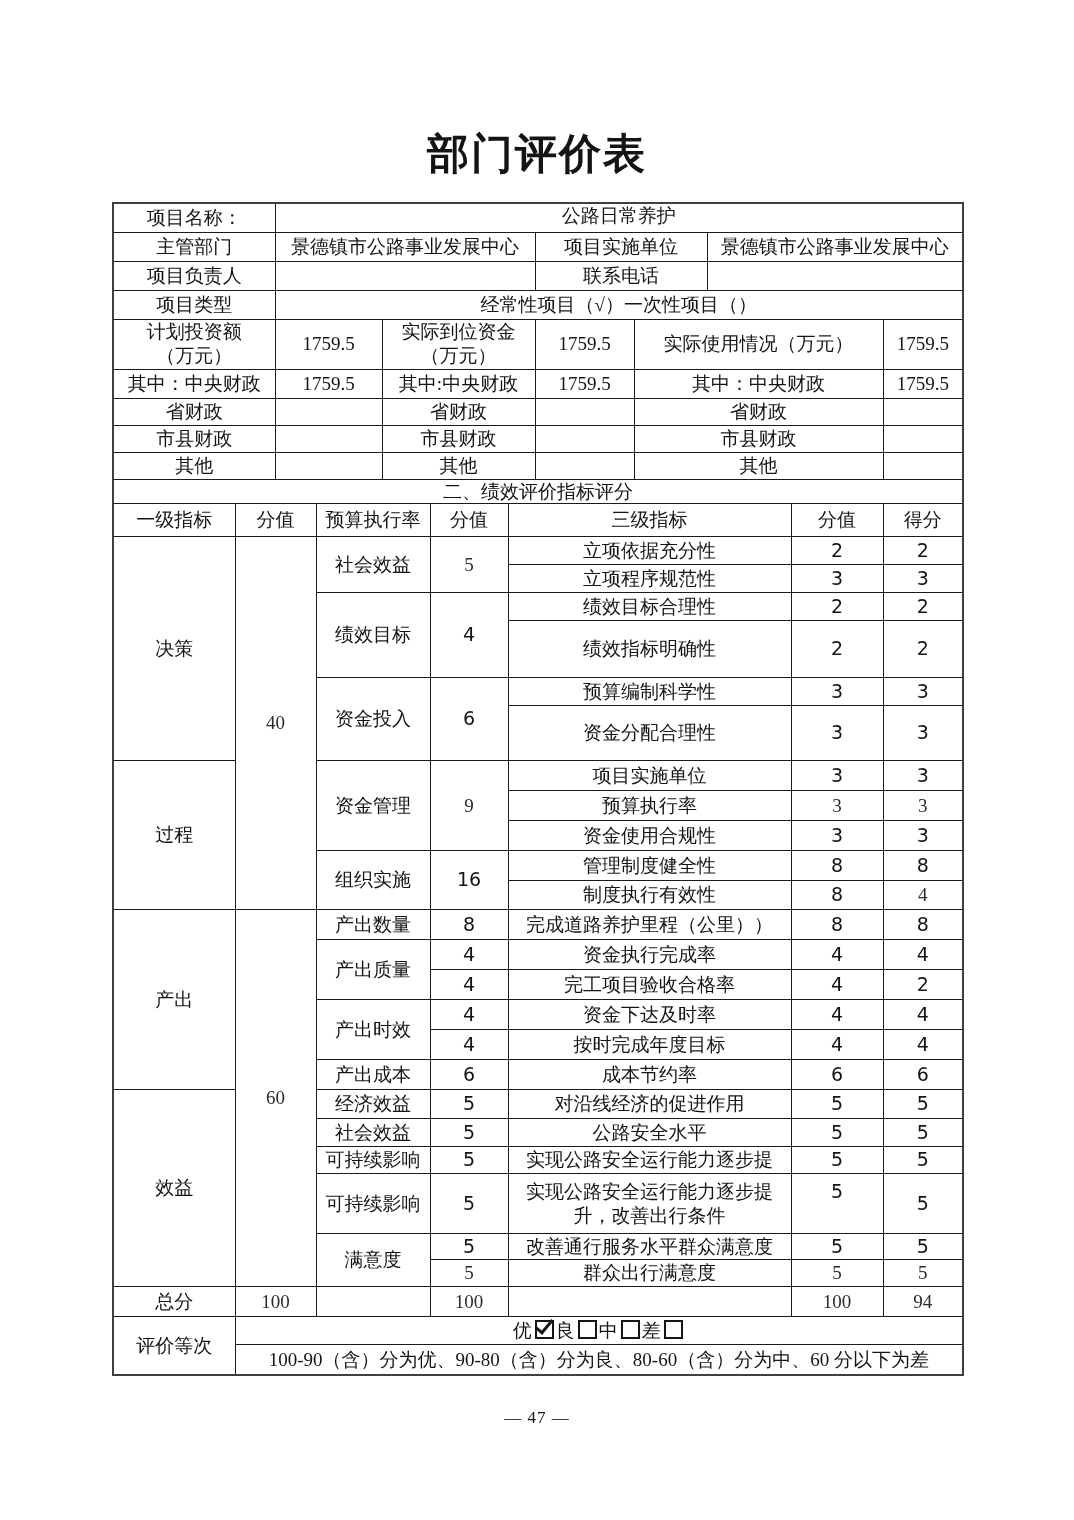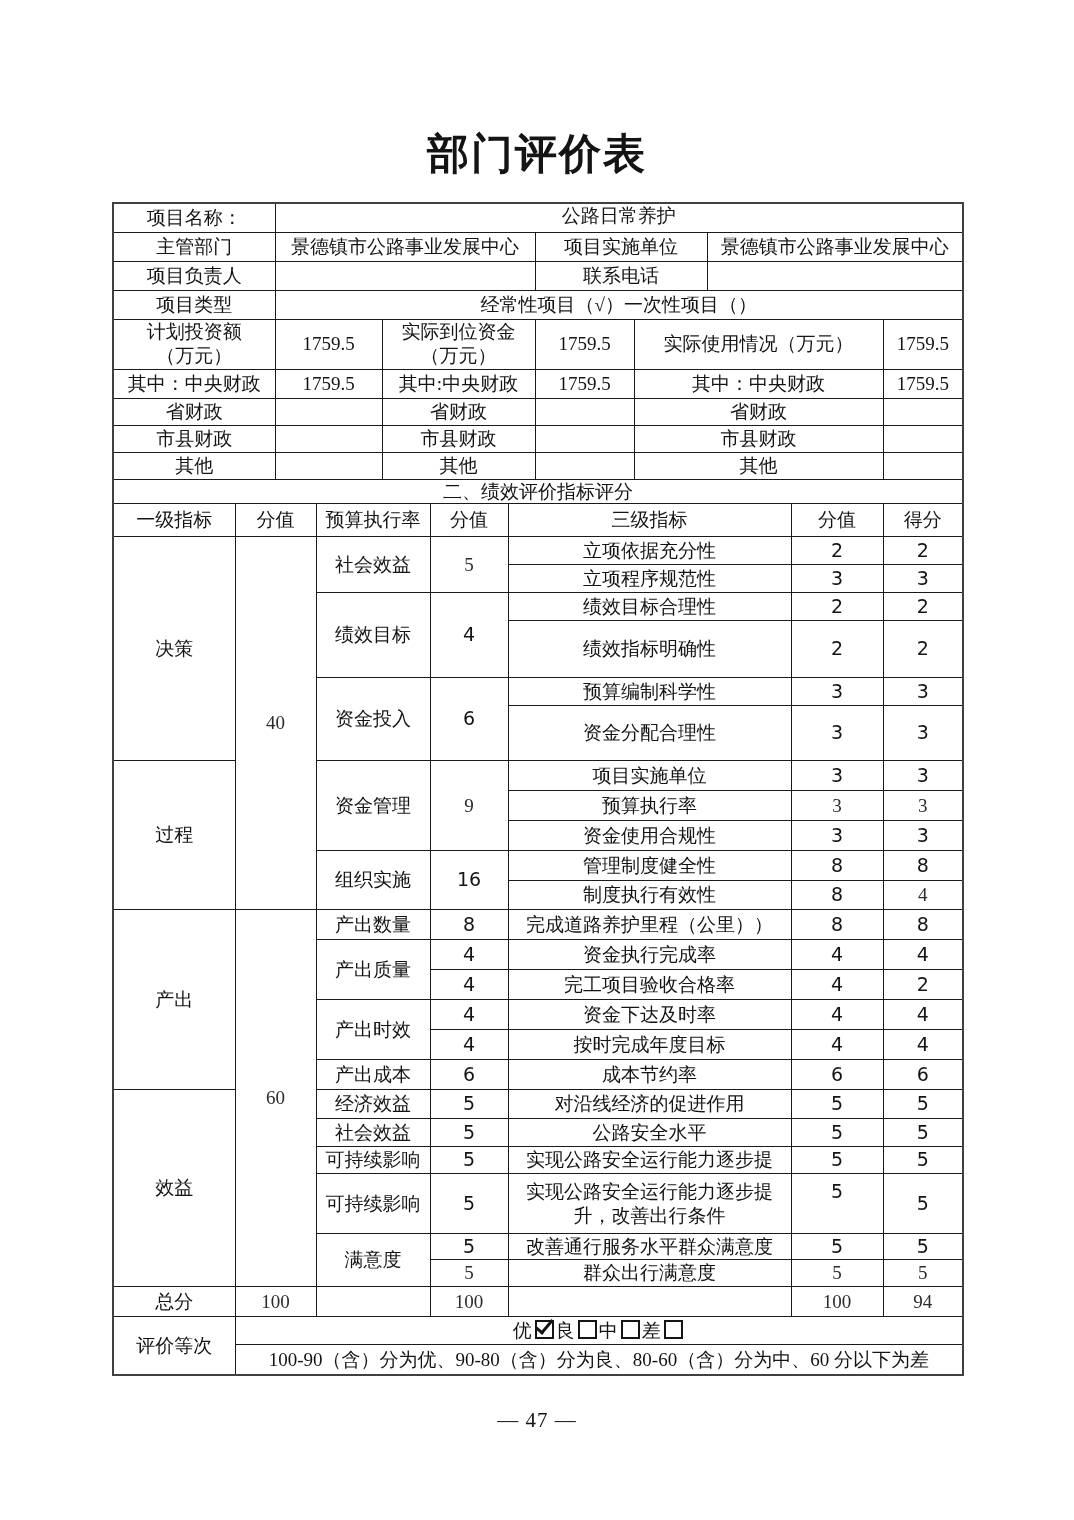--- a/index.html
+++ b/index.html
@@ -54,21 +54,21 @@
     vertical-align:-2px;position:relative;
   }
   .box.checked::after{
     content:"";position:absolute;left:3px;top:-6px;
     width:6px;height:15px;
     border-right:3px solid #141414;border-bottom:3px solid #141414;
     transform:rotate(40deg);
   }
   .page-num{
     position:absolute;top:1408px;left:0;width:100%;
-    text-align:center;font-size:21px;letter-spacing:1px;
+    text-align:center;font-size:17px;letter-spacing:1px;
   }
 </style>
 </head>
 <body>
 
 <div class="page">
 
   <div class="doc-title">部门评价表</div>
 
   <table class="main">

